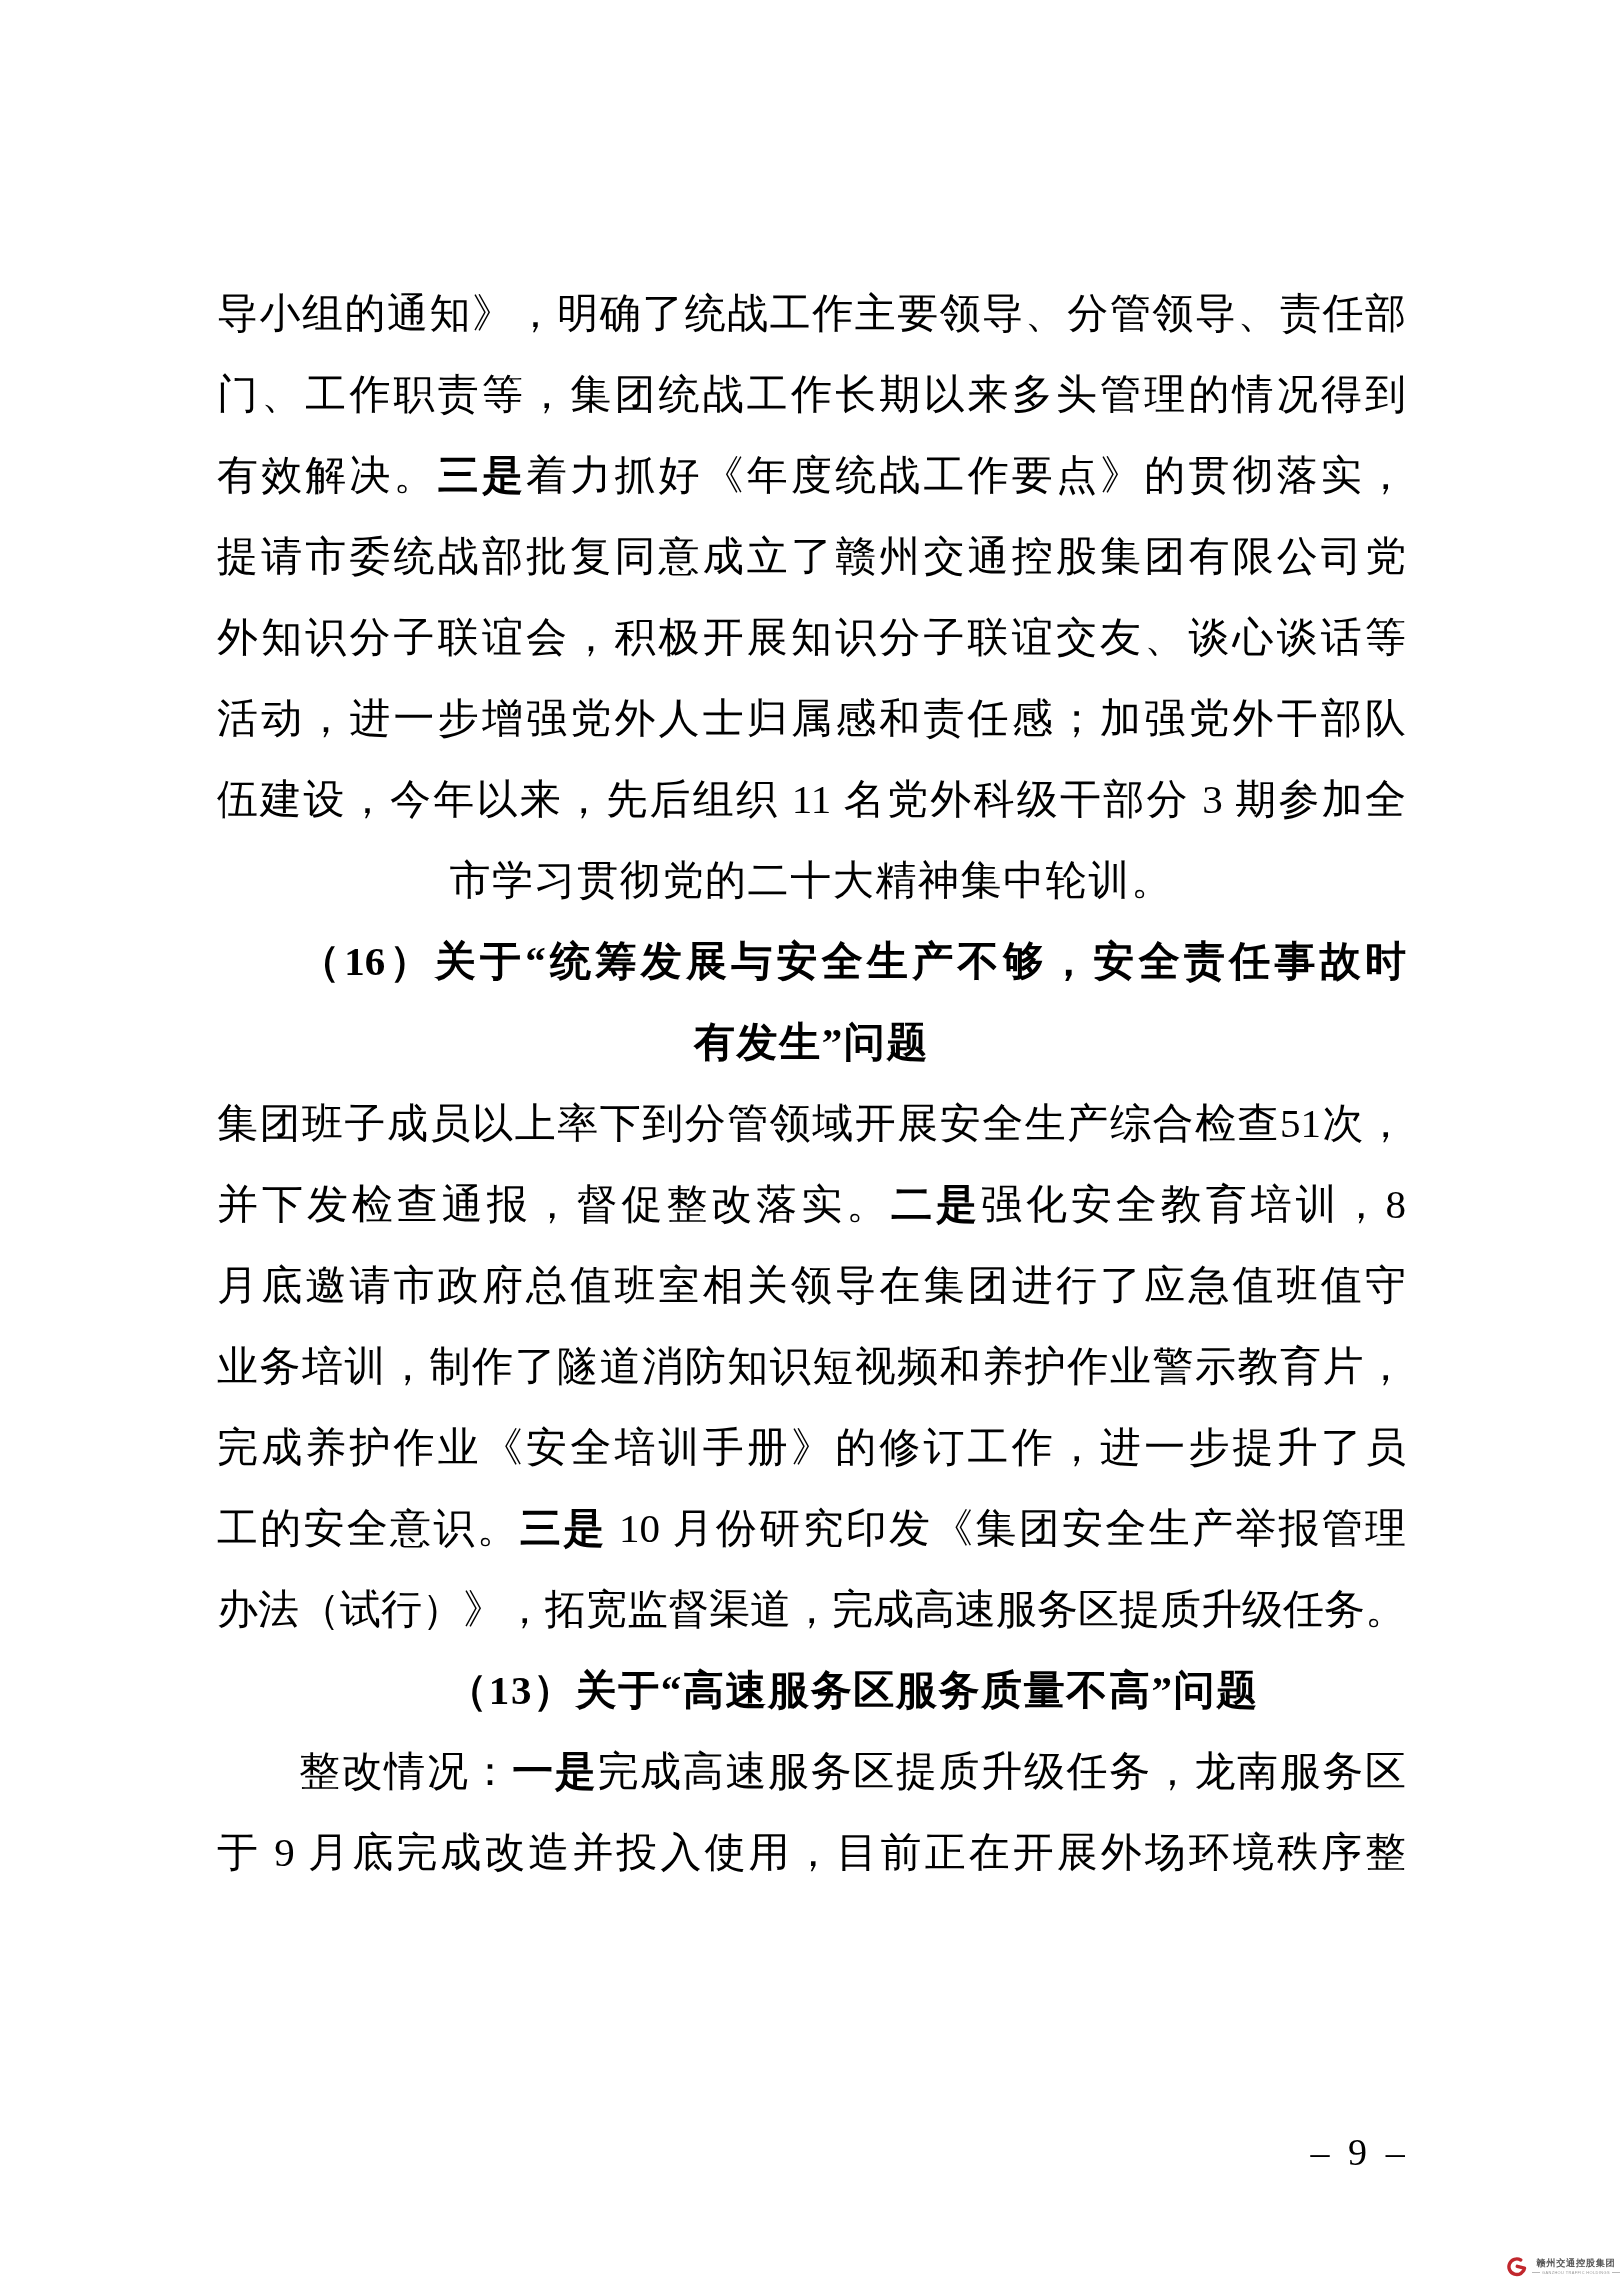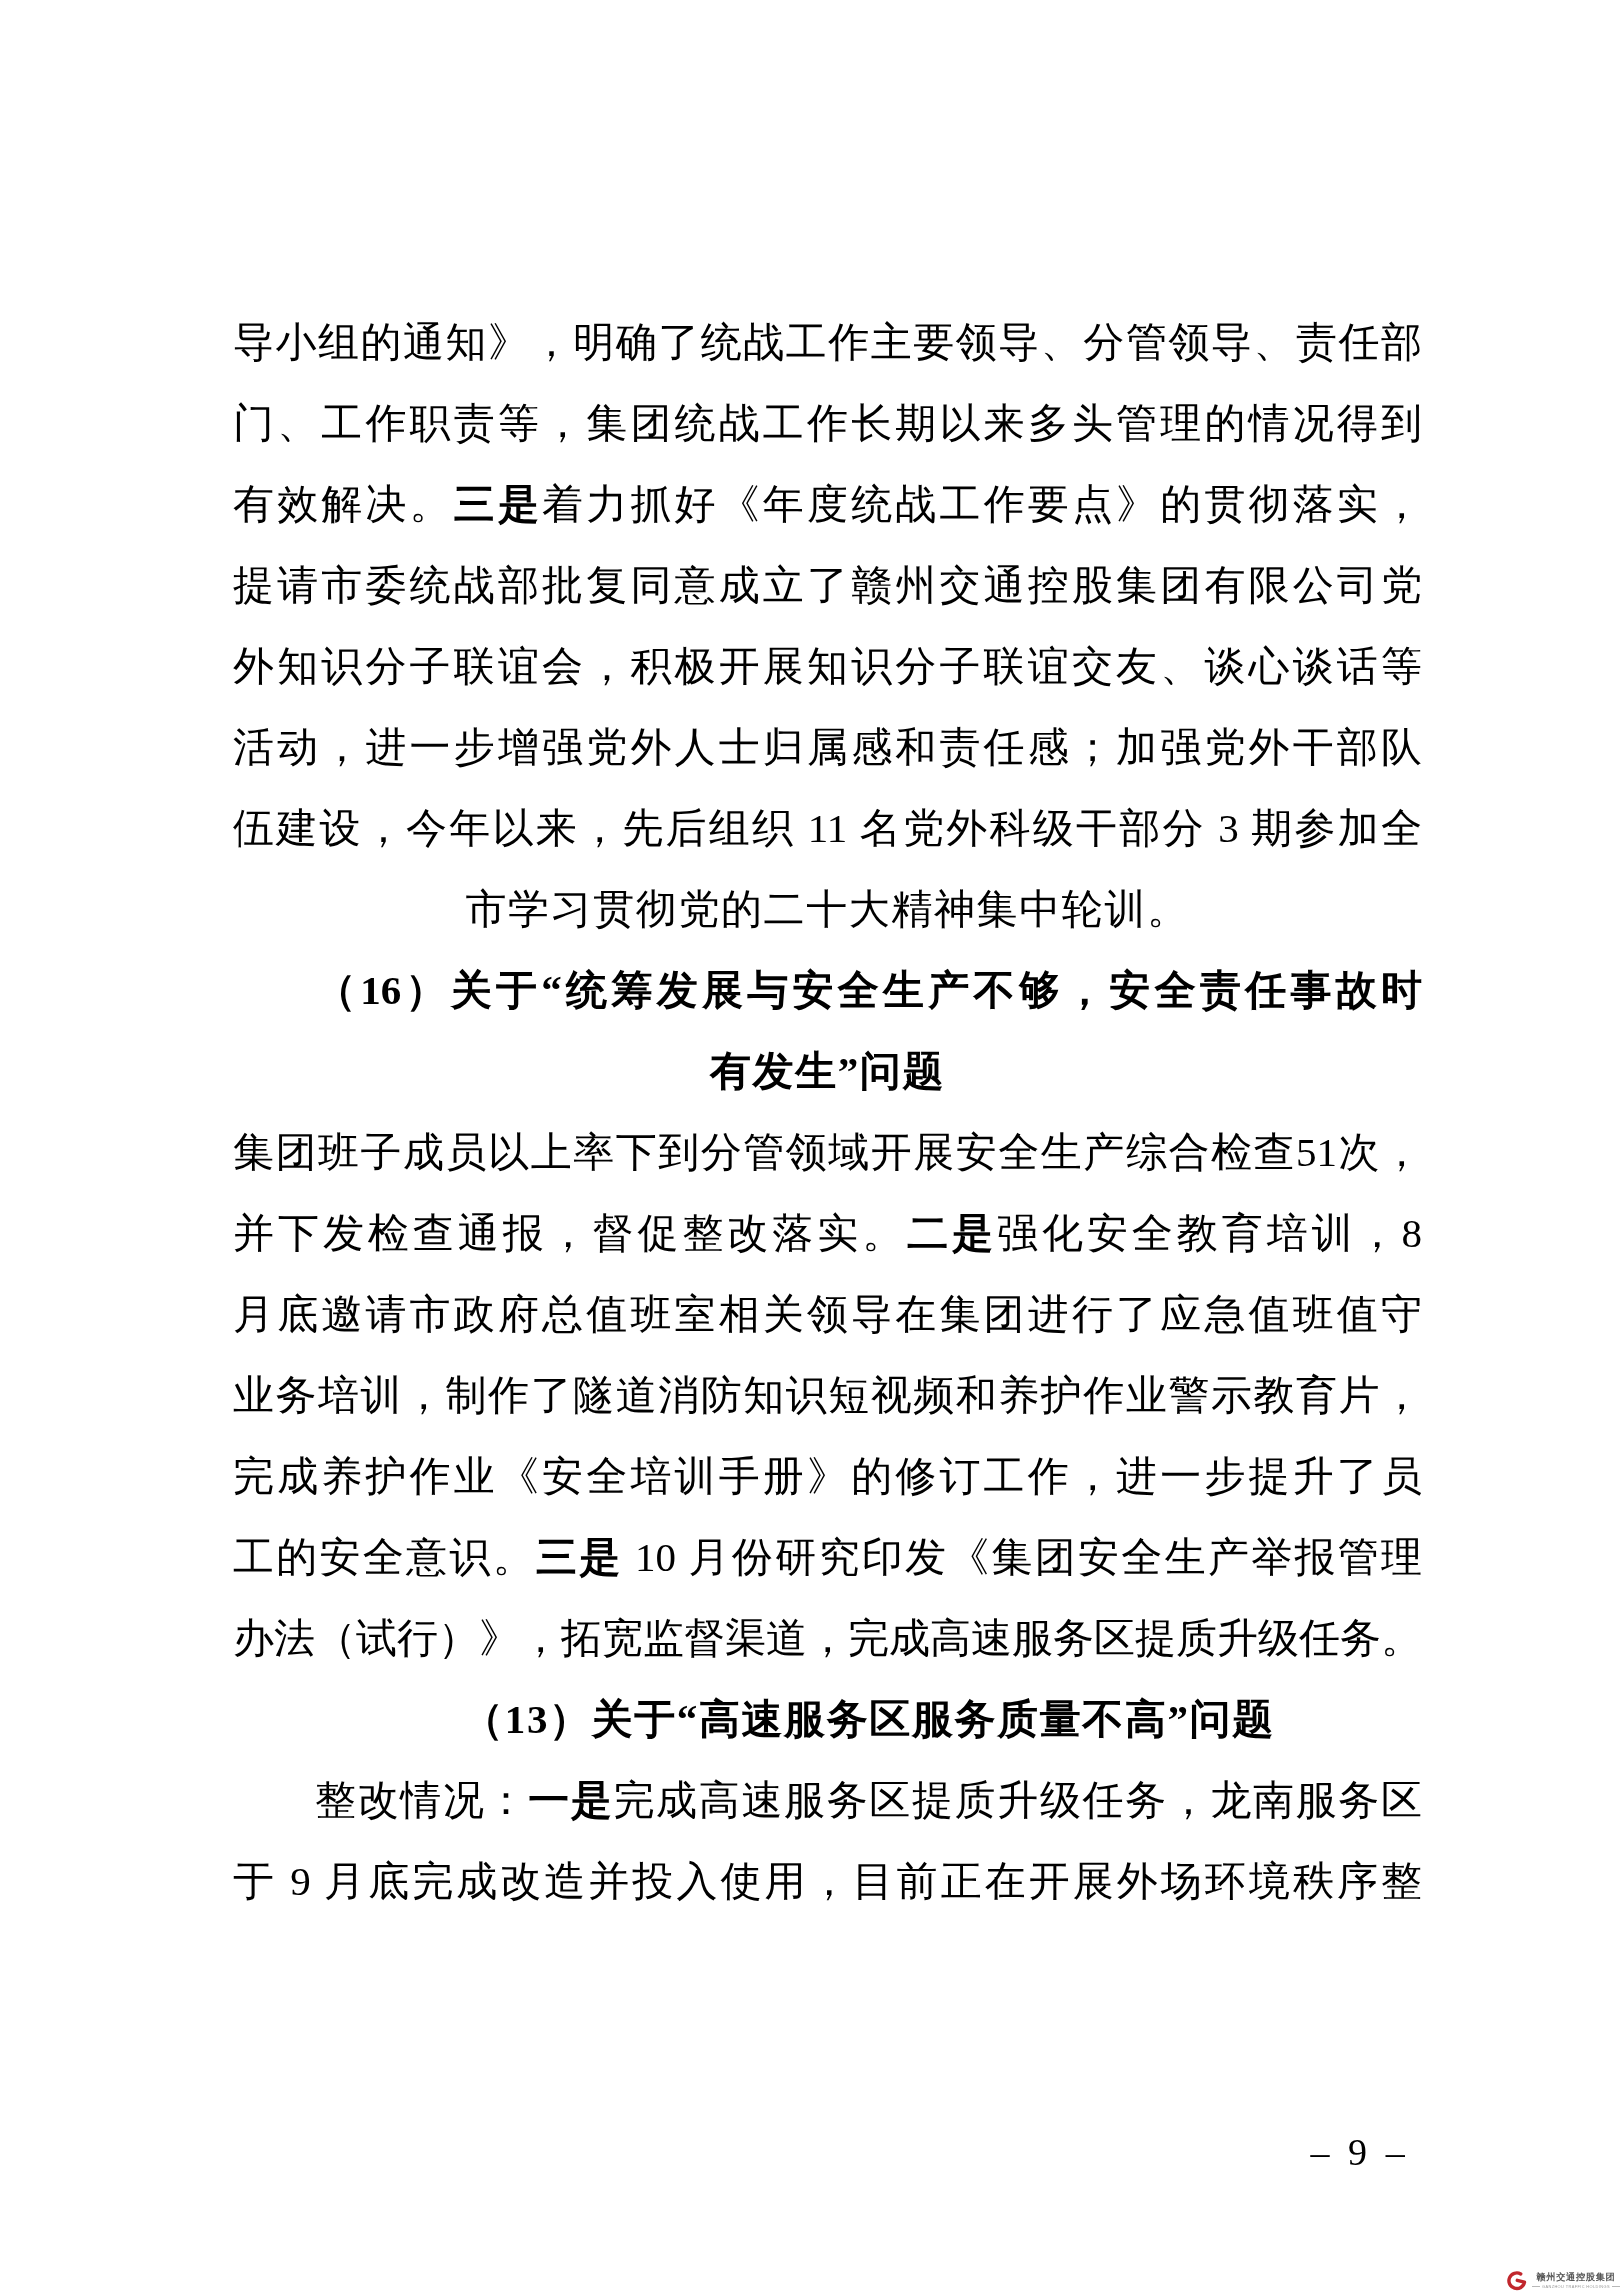--- a/index.html
+++ b/index.html
@@ -8,23 +8,22 @@
     width: 1623px;
     height: 2295px;
     background: #ffffff;
     overflow: hidden;
     color: #000000;
     font-family: "Liberation Serif", "DejaVu Serif", serif;
   }
   .doc-body {
     position: absolute;
     left: 217px;
-    top: 302px;
+    top: 273px;
     width: 1189px;
-    margin-left: 16px;
   }
   .paragraph { margin: 0; padding: 0; }
   .line {
     font-size: 41px;
     height: 81px;
     line-height: 81px;
     letter-spacing: 1.6px;
     text-align: center;
     white-space: nowrap;
   }
@@ -44,21 +43,21 @@
     right: 217px;
     font-size: 38px;
     line-height: 46px;
     word-spacing: 6.5px;
     letter-spacing: 1.3px;
     font-family: "Liberation Serif", "DejaVu Serif", serif;
   }
   .logo {
     position: absolute;
     right: 2.6px;
-    bottom: 4px;
+    bottom: 18px;
     display: flex;
     align-items: center;
     gap: 5px;
   }
   .logo-icon { width: 19.6px; height: 19.6px; display: block; }
   .logo-text {
     display: flex;
     flex-direction: column;
     align-items: center;
     gap: 0.7px;

